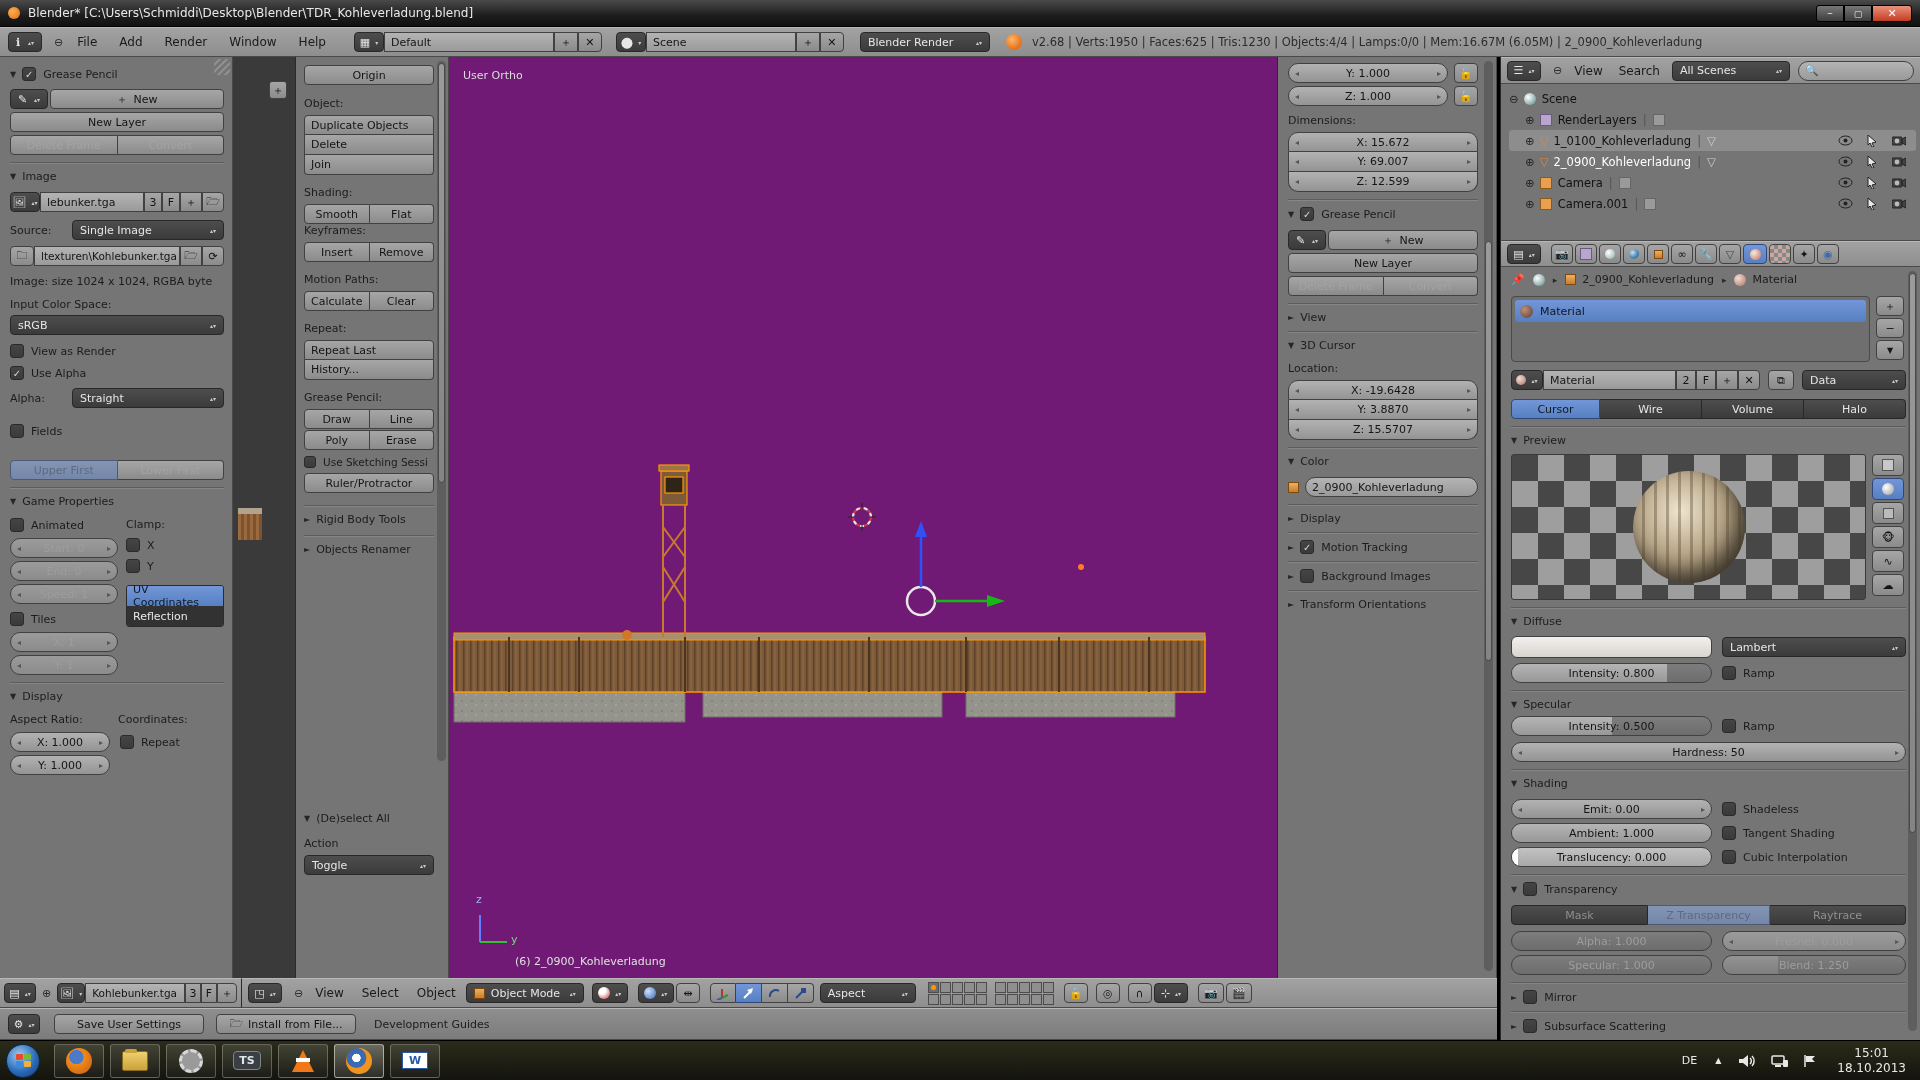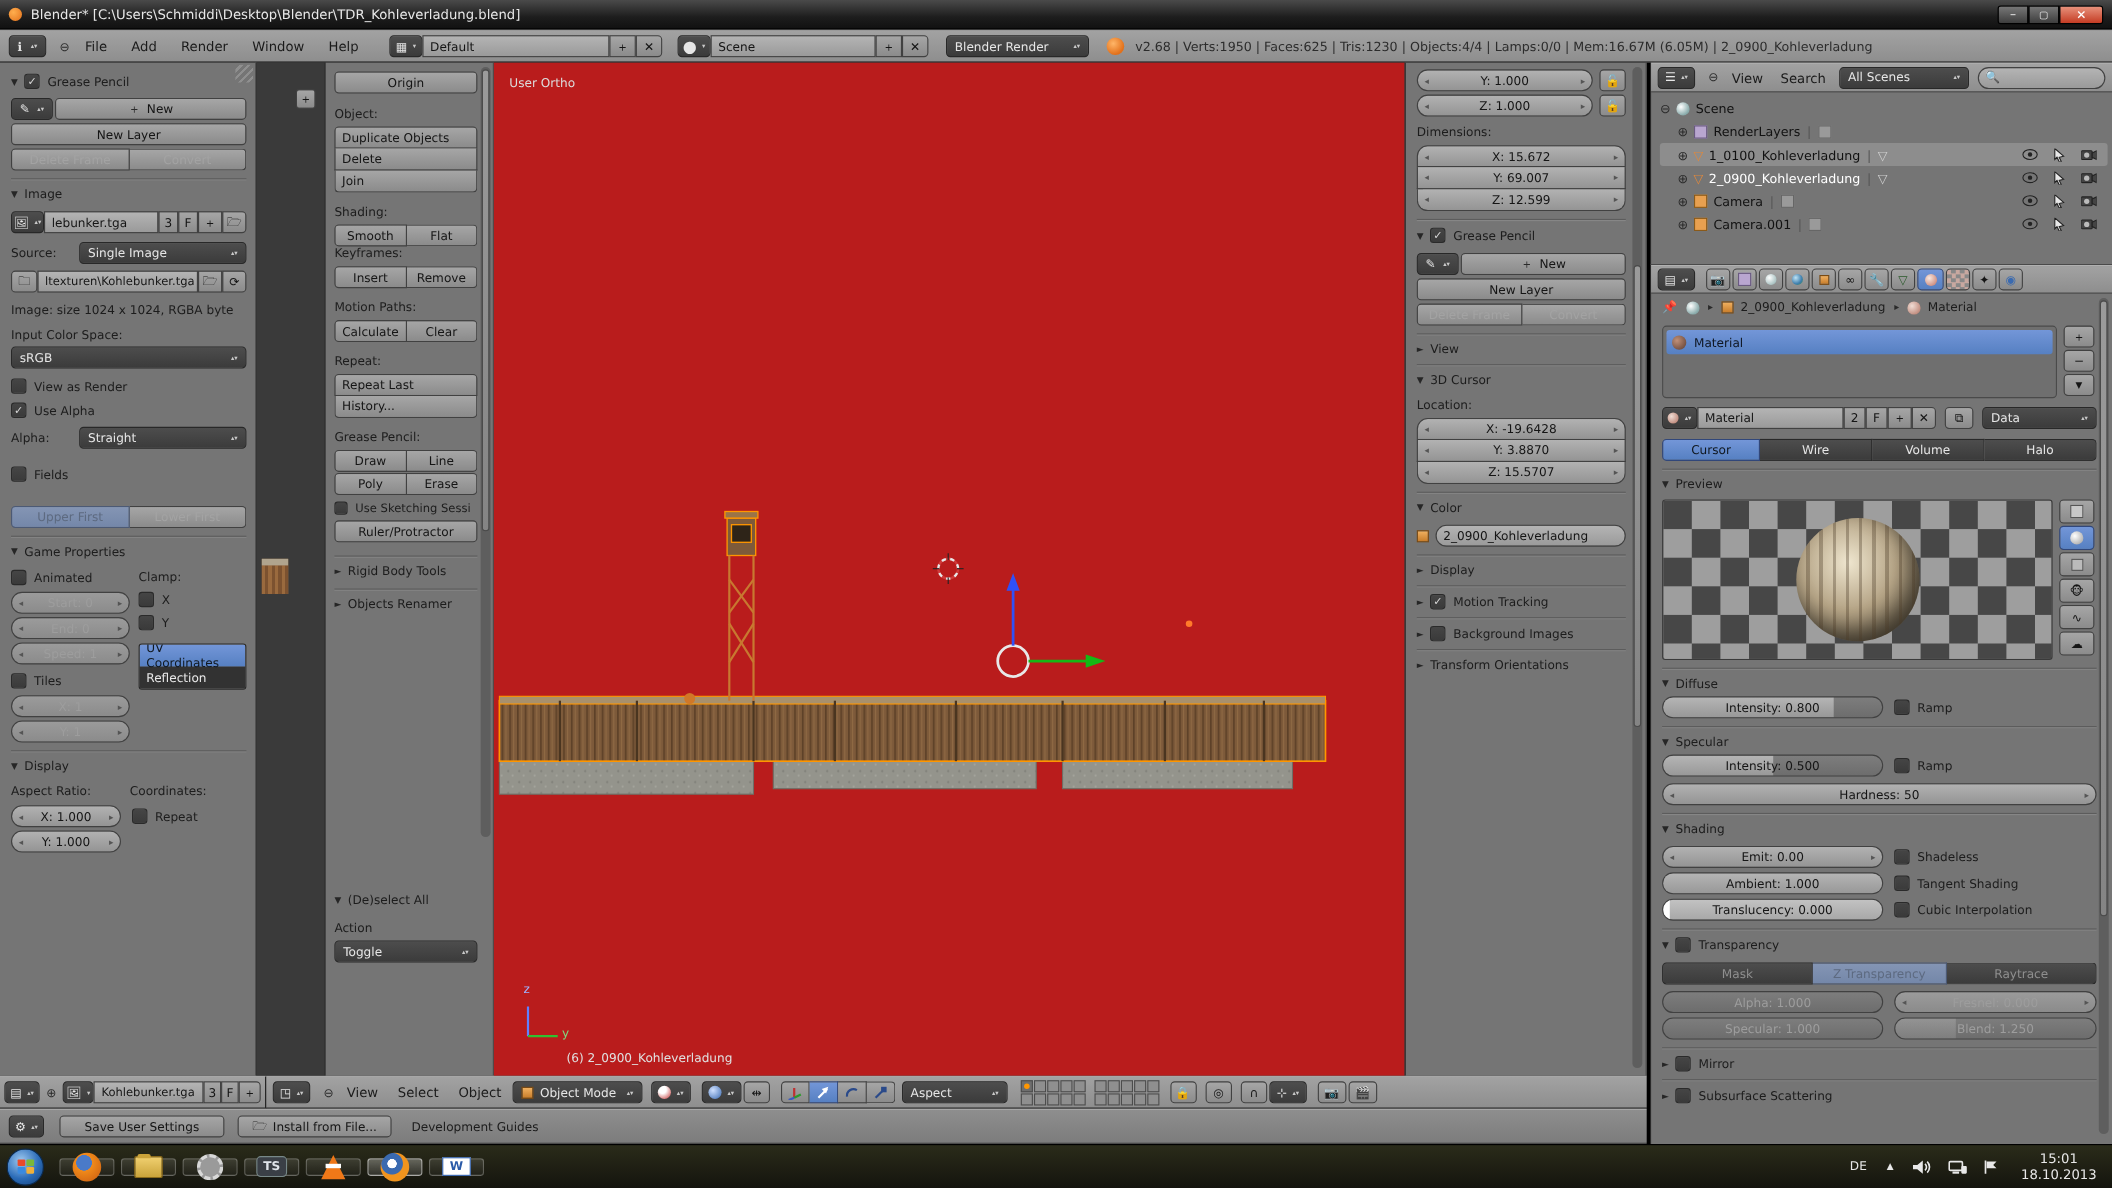--- a/index.html
+++ b/index.html
@@ -49,21 +49,21 @@
   .menu{color:#1a1a1a;margin-right:22px;font-size:12px}
   .corner{position:absolute;right:2px;top:2px;width:16px;height:16px;
     background:repeating-linear-gradient(135deg,transparent 0 3px,#8f8f8f 3px 5px)}
   .icon12{width:12px;height:12px;flex:none}
   .cube{width:11px;height:11px;background:linear-gradient(#f0b060,#c87d2a);border:1px solid #7a4a12;flex:none}
   .ball{width:12px;height:12px;border-radius:50%;flex:none}
   .scroll{position:absolute;width:9px;background:#5e5e5e;border-radius:5px}
   .thumb{position:absolute;left:1px;right:1px;background:linear-gradient(#9b9b9b,#848484);border-radius:4px;border:1px solid #4a4a4a}
   .glyph{color:#2a2a2a}
   
-  .app{width:50px;height:16px;border:1px solid rgba(255,255,255,.25);border-radius:3px;
+  .app{width:50px;height:34px;border:1px solid rgba(255,255,255,.25);border-radius:3px;
     background:linear-gradient(rgba(255,255,255,.12),rgba(255,255,255,.03));display:flex;align-items:center;justify-content:center;margin-right:6px}
   .app.active{background:linear-gradient(rgba(255,255,255,.3),rgba(120,120,120,.25));border-color:rgba(255,255,255,.5)}
 </style>
 </head>
 <body>
 
 <div class="abs" style="left:0;top:0;width:1920px;height:27px;background:linear-gradient(#4a4a4a,#1d1d1d 60%,#111);border-bottom:1px solid #000;display:flex;align-items:center;padding:0 8px">
   <span class="ball" style="background:radial-gradient(circle at 35% 35%,#ffae4e,#e2701a);margin-right:8px"></span>
   <span style="color:#e8e8e8;font-size:12px">Blender* [C:\Users\Schmiddi\Desktop\Blender\TDR_Kohleverladung.blend]</span>
   <span style="margin-left:auto;display:flex">
@@ -322,21 +322,21 @@
   <div class="lbl" style="margin-top:12px">Action</div>
   <div class="dark" style="margin-top:5px">
       <span>Toggle</span>
       <span class="updn">▴▾</span>
     </div>
   <div class="scroll" style="right:2px;top:4px;height:700px">
       <span class="thumb" style="top:2px;height:420px"></span>
     </div>
 </div>
 
-<div class="abs" style="left:449px;top:57px;width:828px;height:921px;background:#b91c1c">
+<div class="abs" style="left:449px;top:57px;width:828px;height:921px;background:#701a75">
   <div style="position:absolute;left:14px;top:12px;color:#dcdcdc">User Ortho</div>
   <svg width="828" height="921" style="position:absolute;left:0;top:0">
     <defs>
       <pattern id="wood" width="7" height="56" patternUnits="userSpaceOnUse">
         <rect width="7" height="56" fill="#7d5a3a"></rect>
           <rect x="0" width="1.5" height="56" fill="#5d4128"></rect>
           <rect x="3.5" width="1" height="56" fill="#8f6a44"></rect>
       </pattern>
       <pattern id="conc" width="10" height="10" patternUnits="userSpaceOnUse">
         <rect width="10" height="10" fill="#94948c"></rect>
@@ -735,20 +735,27 @@
       <span class="btn sq" style="width:32px;height:22px">🐵</span>
       <span class="btn sq" style="width:32px;height:22px">∿</span>
       <span class="btn sq" style="width:32px;height:22px">☁</span>
     </div>
   </div>
   <div class="sep"></div>
   <div class="ph">
       <span class="tri">▼</span>
       <span>Diffuse</span>
     </div>
+  <div class="row" style="margin-top:8px">
+    <span style="flex:1;height:22px;border-radius:6px;border:1px solid #414141;background:linear-gradient(#f2f0ec,#d8d5cf)"></span>
+    <span class="dark" style="width:184px;margin-left:10px">
+        <span>Lambert</span>
+        <span class="updn">▴▾</span>
+      </span>
+  </div>
   <div class="row" style="margin-top:5px">
     <div class="sld" style="flex:1">
         <span class="fill" style="width:78%"></span>
         <span class="lab">Intensity: 0.800</span>
       </div>
     <span style="width:184px;margin-left:10px;display:flex;align-items:center">
         <span class="chk"></span>
         <span class="lbl">Ramp</span>
       </span>
   </div>

